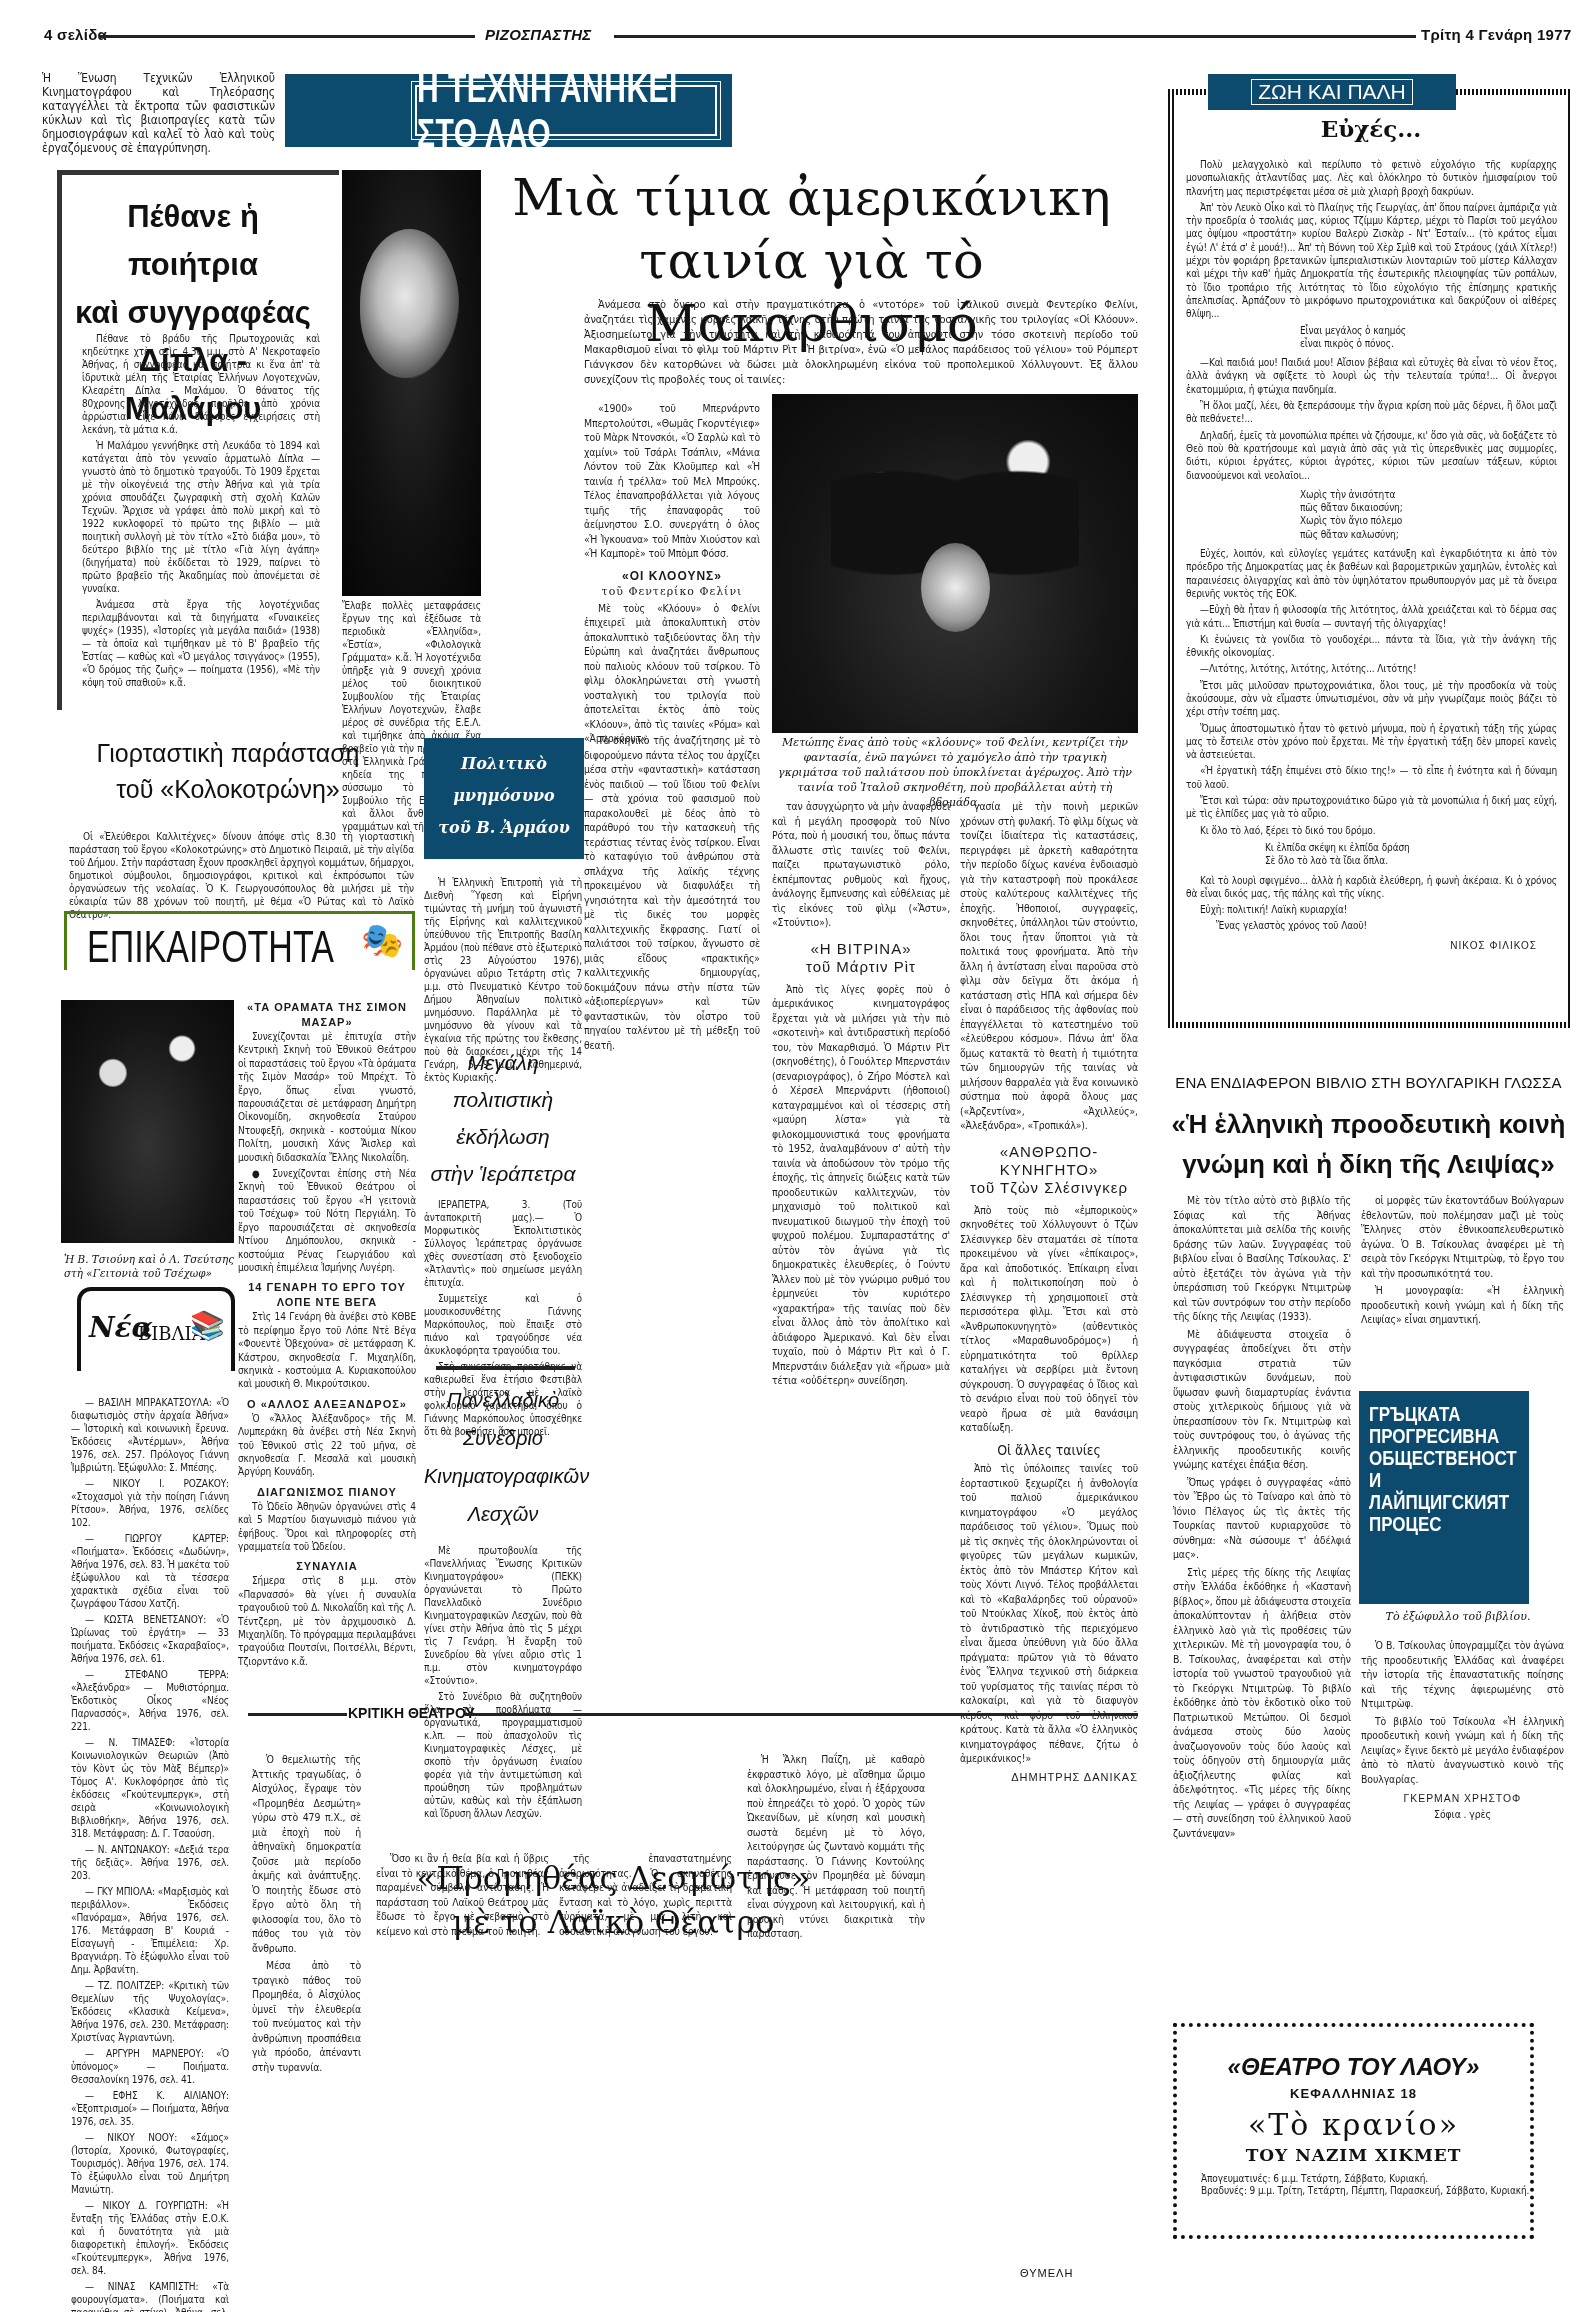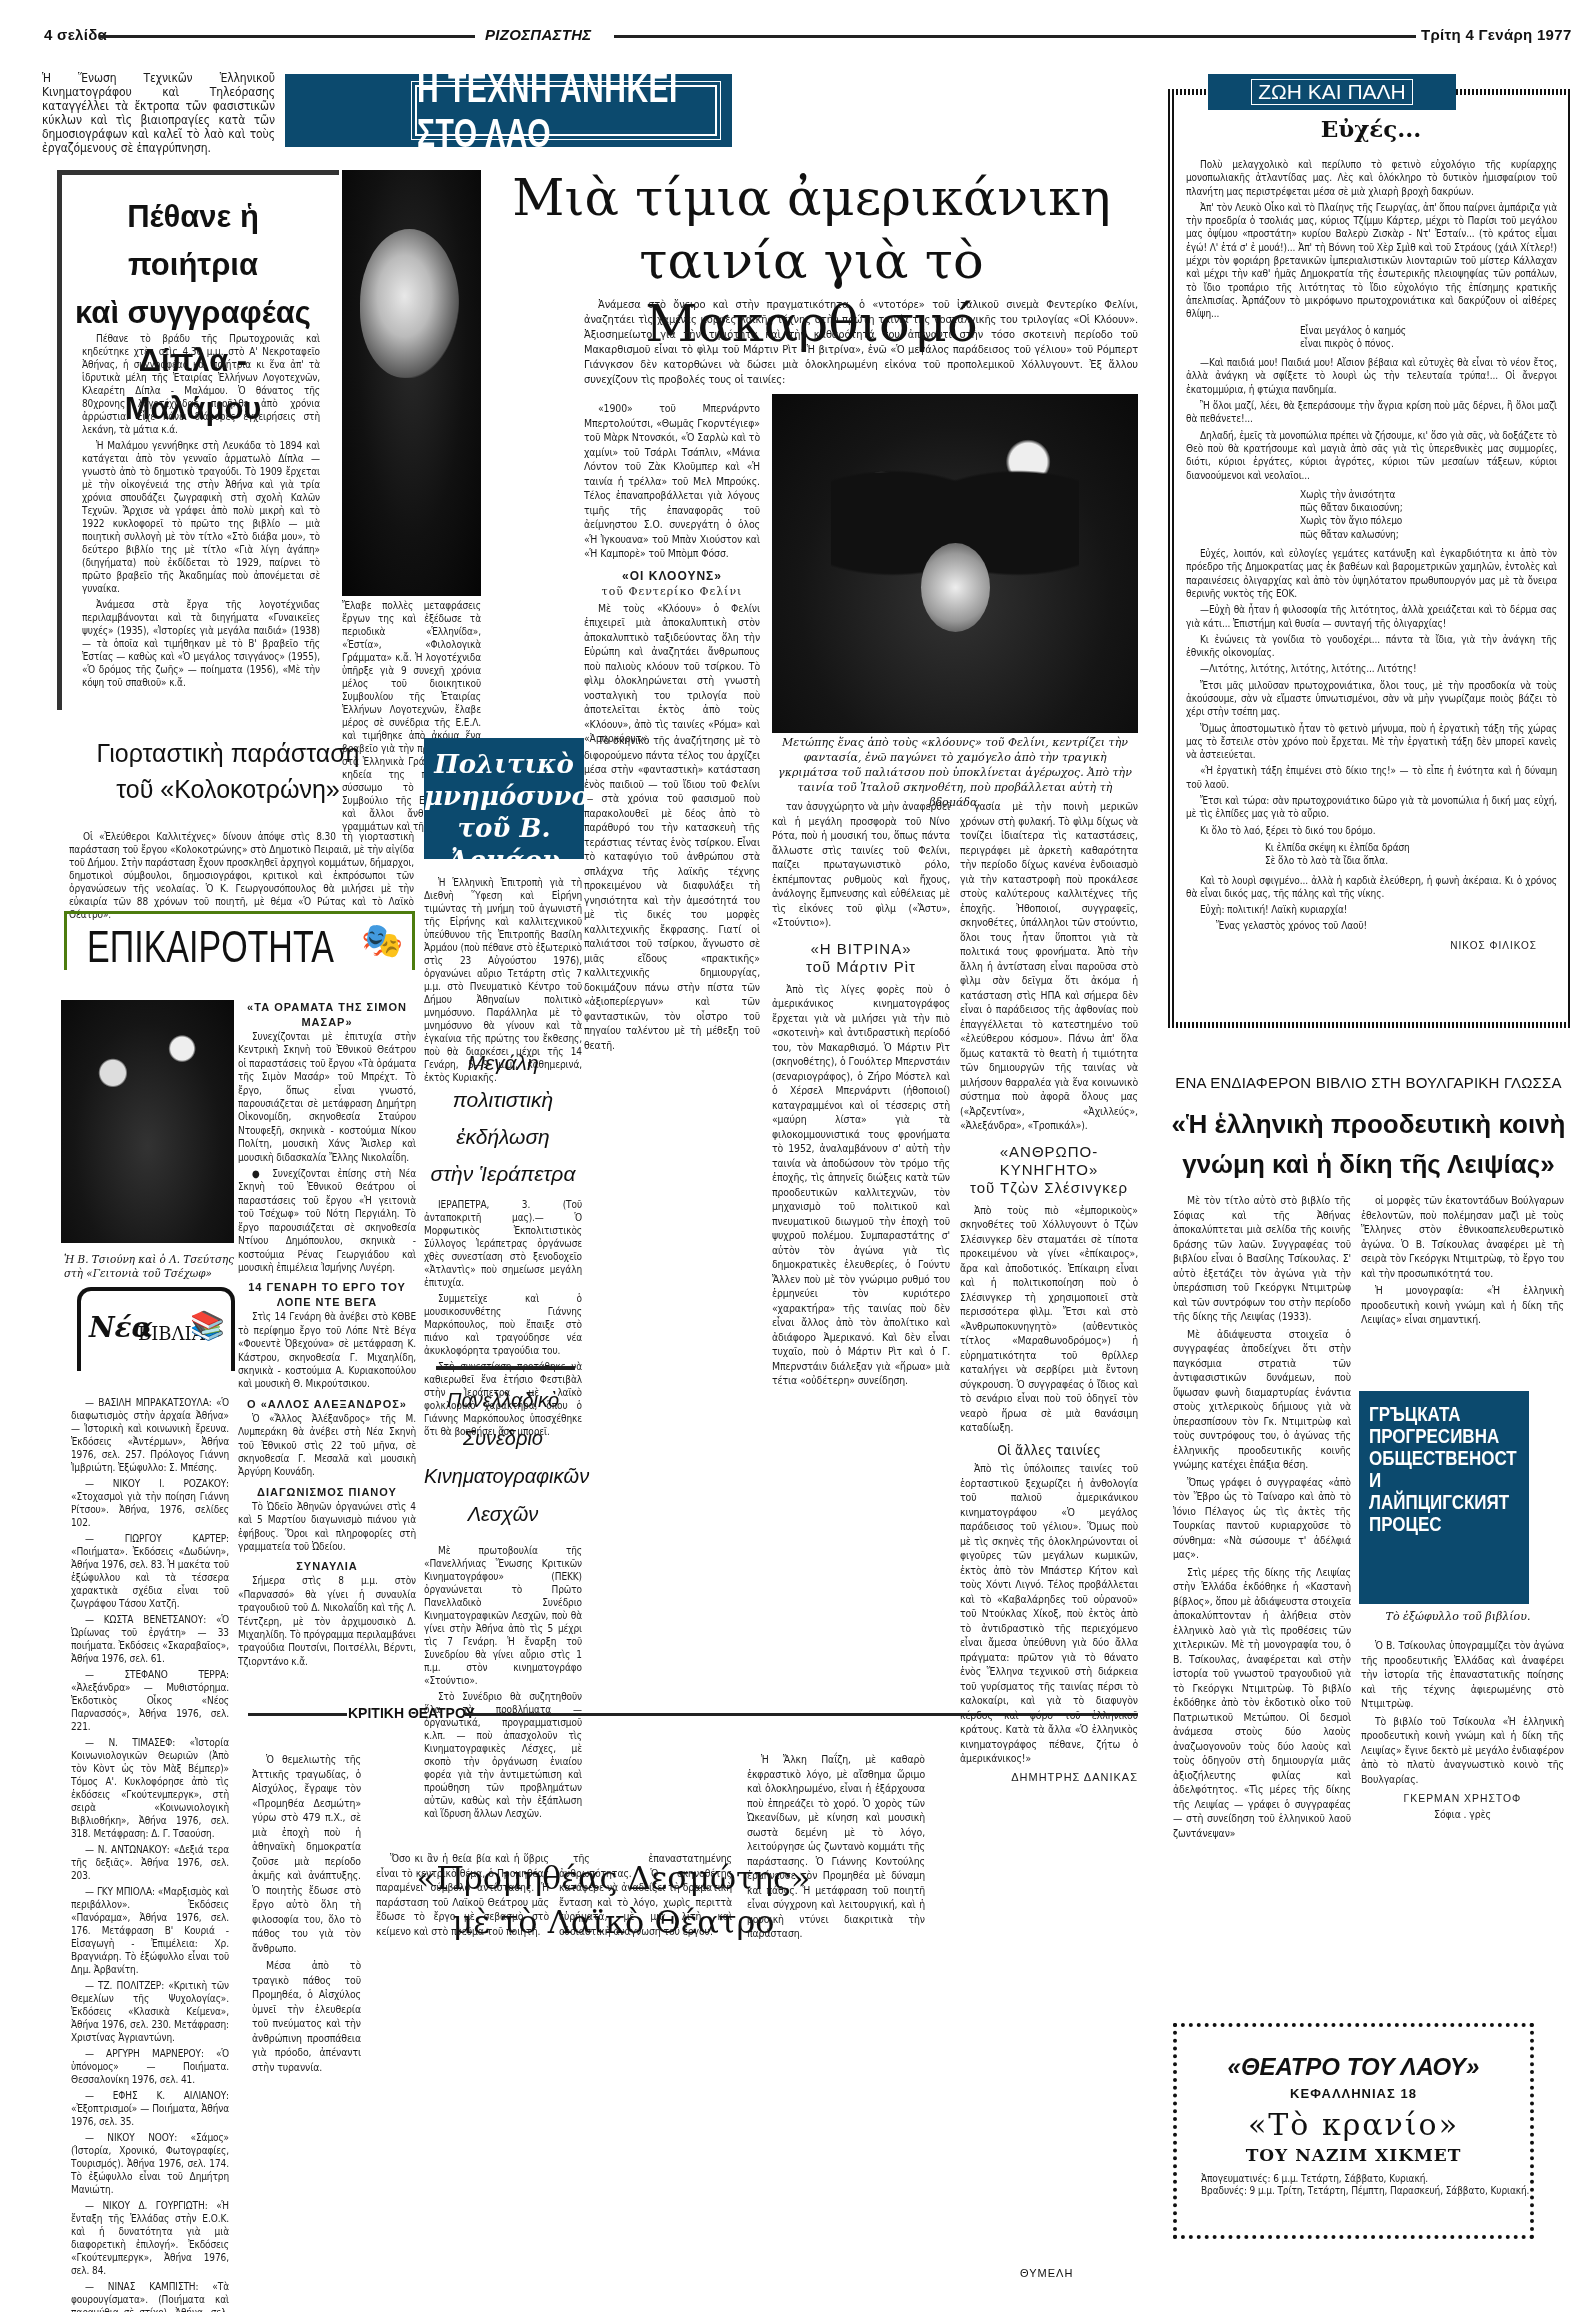--- a/index.html
+++ b/index.html
@@ -259,21 +259,21 @@
   <p>— Ν. ΑΝΤΩΝΑΚΟΥ: «Δεξιά τερα τῆς δεξιᾶς». Ἀθήνα 1976, σελ. 203.</p>
   <p>— ΓΚΥ ΜΠΙΟΛΑ: «Μαρξισμὸς καὶ περιβάλλον». Ἐκδόσεις «Πανόραμα», Ἀθήνα 1976, σελ. 176. Μετάφραση Β' Κουριά - Εἰσαγωγὴ - Ἐπιμέλεια: Χρ. Βραγνιάρη. Τὸ ἐξώφυλλο εἶναι τοῦ Δημ. Ἀρβανίτη.</p>
   <p>— ΤΖ. ΠΟΛΙΤΖΕΡ: «Κριτικὴ τῶν Θεμελίων τῆς Ψυχολογίας». Ἐκδόσεις «Κλασικὰ Κείμενα», Ἀθήνα 1976, σελ. 230. Μετάφραση: Χριστίνας Ἀγριαντώνη.</p>
   <p>— ΑΡΓΥΡΗ ΜΑΡΝΕΡΟΥ: «Ὁ ὑπόνομος» — Ποιήματα. Θεσσαλονίκη 1976, σελ. 41.</p>
   <p>— ΕΦΗΣ Κ. ΑΙΛΙΑΝΟΥ: «Ἐξοπτρισμοί» — Ποιήματα, Ἀθήνα 1976, σελ. 35.</p>
   <p>— ΝΙΚΟΥ ΝΟΟΥ: «Σάμος» (Ἱστορία, Χρονικό, Φωτογραφίες, Τουρισμός). Ἀθήνα 1976, σελ. 174. Τὸ ἐξώφυλλο εἶναι τοῦ Δημήτρη Μανιώτη.</p>
   <p>— ΝΙΚΟΥ Δ. ΓΟΥΡΓΙΩΤΗ: «Ἡ ἔνταξη τῆς Ἑλλάδας στὴν Ε.Ο.Κ. καὶ ἡ δυνατότητα γιὰ μιὰ διαφορετικὴ ἐπιλογή». Ἐκδόσεις «Γκούτενμπεργκ», Ἀθήνα 1976, σελ. 84.</p>
   <p>— ΝΙΝΑΣ ΚΑΜΠΙΣΤΗ: «Τὰ φουρουγίσματα». (Ποιήματα καὶ παραμύθια σὲ στίχο), Ἀθήνα, σελ. 48.</p>
 </div>
 
-<div class="abs banner-black center serif ital bold" style="left:424px; top:738px; width:160px; height:121px; padding-top:10px; font-size:26px; line-height:32px;">
+<div class="abs banner-black center serif ital bold" style="left:424px; top:738px; width:160px; height:121px; padding-top:10px; font-size:16px; line-height:32px;">
   <div>Πολιτικὸ</div>
   <div>μνημόσυνο</div>
   <div>τοῦ Β. Ἀρμάου</div>
 </div>
 <div class="abs txt" style="left:424px; top:876px; width:158px; font-size:10px; line-height:13px;">
   <p>Ἡ Ἑλληνικὴ Ἐπιτροπὴ γιὰ τὴ Διεθνὴ Ὕφεση καὶ Εἰρήνη τιμώντας τὴ μνήμη τοῦ ἀγωνιστῆ τῆς Εἰρήνης καὶ καλλιτεχνικοῦ ὑπεύθυνου τῆς Ἐπιτροπῆς Βασίλη Ἀρμάου (ποὺ πέθανε στὸ ἐξωτερικὸ στὶς 23 Αὐγούστου 1976), ὀργανώνει αὔριο Τετάρτη στὶς 7 μ.μ. στὸ Πνευματικὸ Κέντρο τοῦ Δήμου Ἀθηναίων πολιτικὸ μνημόσυνο. Παράλληλα μὲ τὸ μνημόσυνο θὰ γίνουν καὶ τὰ ἐγκαίνια τῆς πρώτης του ἔκθεσης, ποὺ θὰ διαρκέσει μέχρι τῆς 14 Γενάρη, 5—9 μ.μ., καθημερινά, ἐκτὸς Κυριακῆς.</p>
 </div>
 
 <div class="abs center cond ital" style="left:424px; top:1044px; width:158px; font-size:21px; line-height:37px;">
   <div>Μεγάλη</div>

